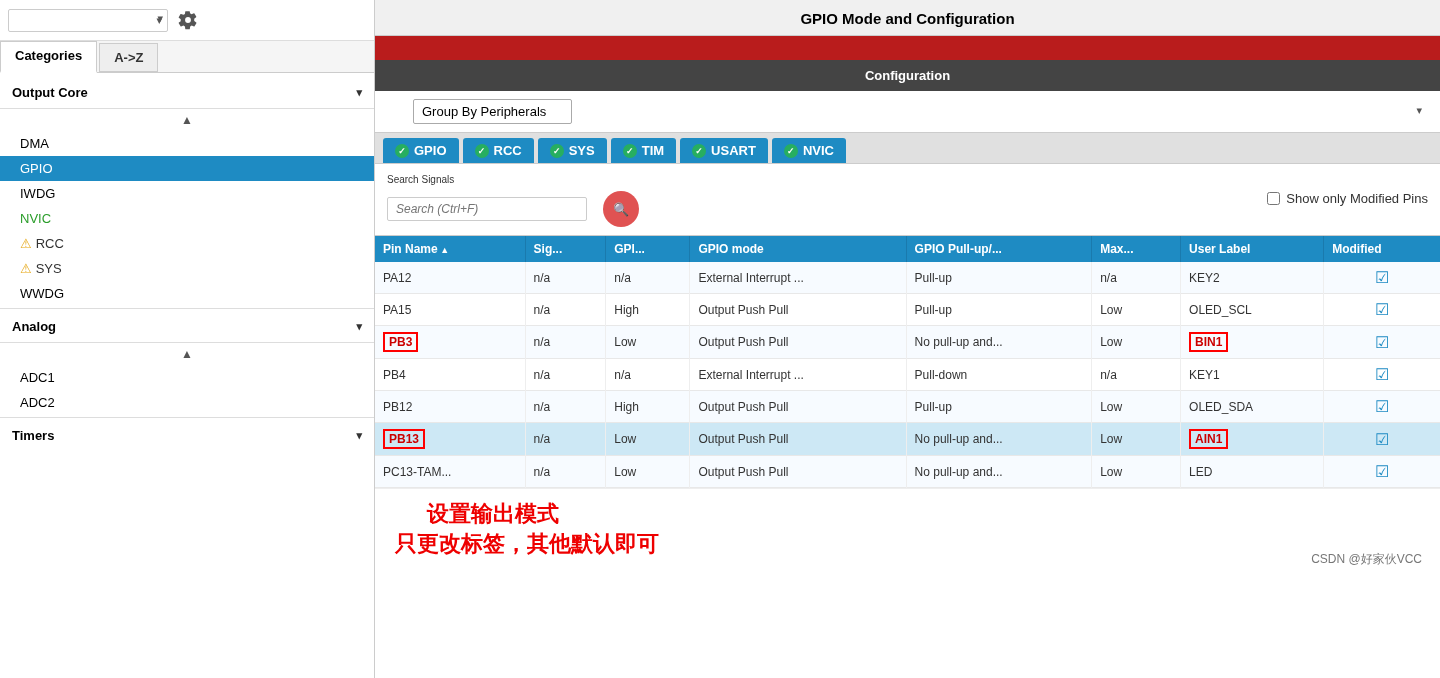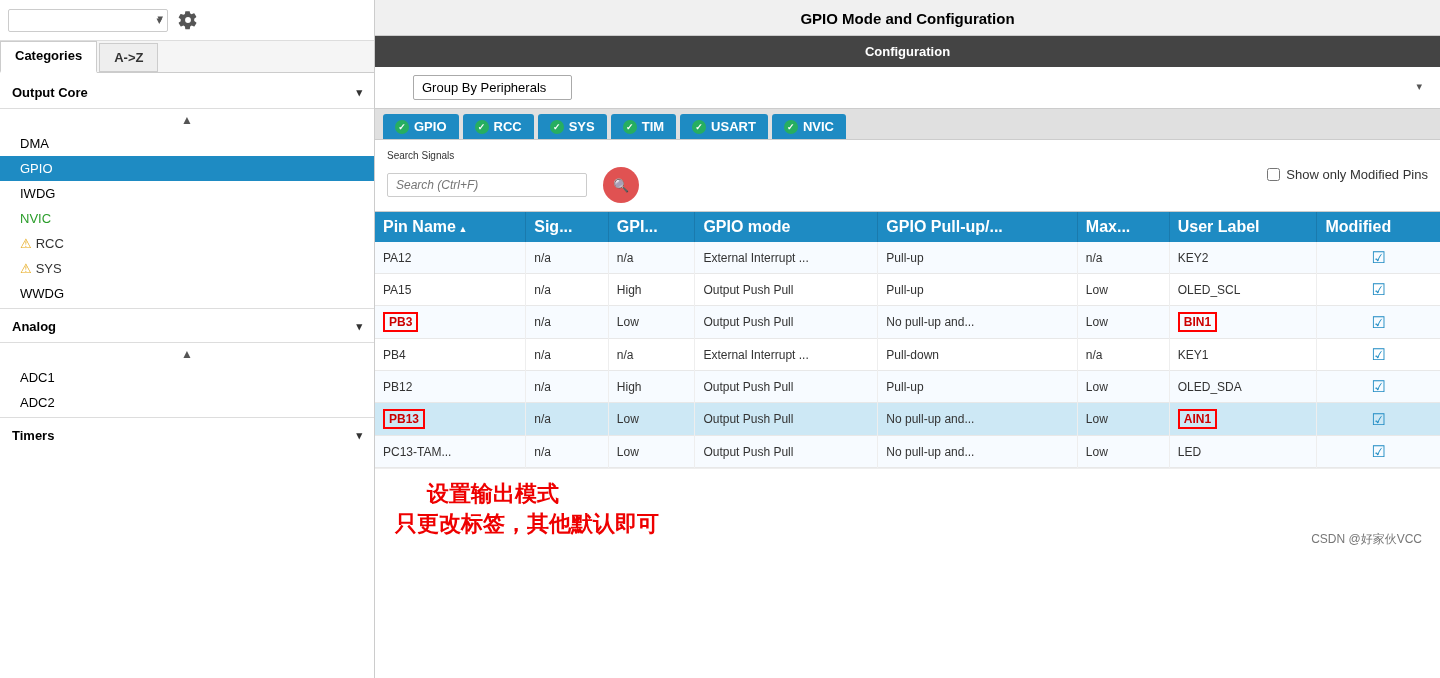--- a/index.html
+++ b/index.html
@@ -115,23 +115,24 @@
     .sidebar-item.selected { background: #1e8bc3; color: #fff; }
     .sidebar-item.green { color: #2a9d2a; }
     .sidebar-item.warning { color: #333; }
     .warning-icon { color: #e6a817; font-size: 13px; }
 
     
     .main-area {
       flex: 1;
       display: flex;
       flex-direction: column;
-      background: #ef4444;
+      background: #b91c1c;
       height: 678px;
       overflow: hidden;
+      gap: 24px;
     }
 
     .main-title-bar {
       background: #f0f0f0;
       text-align: center;
       padding: 10px 0 8px 0;
       font-size: 15px;
       font-weight: bold;
       color: #000;
       border-bottom: 1px solid #ccc;
@@ -257,21 +258,21 @@
       width: 100%;
       border-collapse: collapse;
     }
     thead tr {
       background: #1e8bc3;
       color: #fff;
     }
     thead th {
       padding: 6px 8px;
       text-align: left;
-      font-size: 16px;
+      font-size: 12px;
       border-right: 1px solid #1a7aad;
       white-space: nowrap;
     }
     thead th:last-child { border-right: none; }
     thead th.sort-col::after { content: ' ▲'; font-size: 9px; }
 
     tbody tr {
       border-bottom: 1px solid #e8e8e8;
     }
     tbody tr:nth-child(odd) { background: #f7fbff; }

